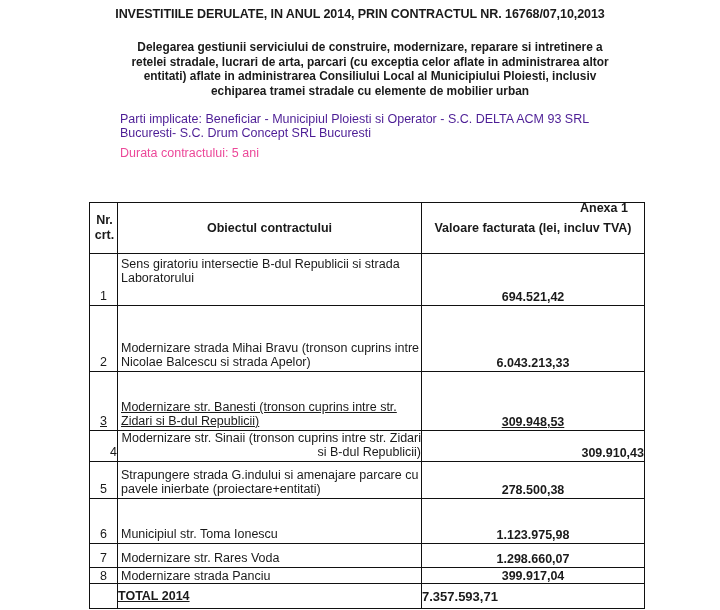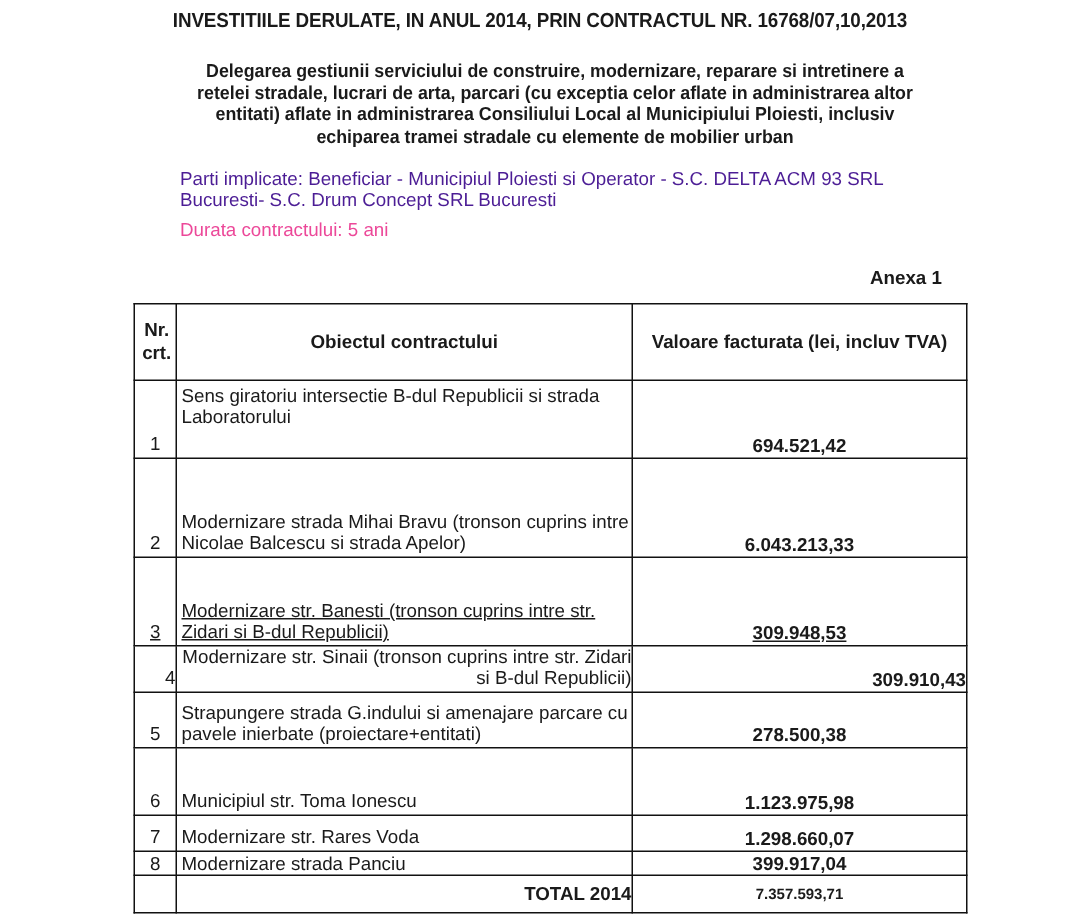--- a/index.html
+++ b/index.html
@@ -18,21 +18,21 @@
     transform: scaleX(0.95); transform-origin: center top;
   }
   .parties {
     position: absolute; left: 120px; top: 112px; width: 520px;
     font-size: 12.5px; line-height: 14px; color: #4c1d95;
   }
   .duration {
     position: absolute; left: 120px; top: 146px; font-size: 12.5px; color: #ec4899;
   }
   .anexa {
-    position: absolute; left: 580px; top: 178px; font-weight: bold; font-size: 12.5px;
+    position: absolute; left: 580px; top: 201px; font-weight: bold; font-size: 12.5px;
   }
   table {
     position: absolute; left: 89px; top: 202px; width: 555px;
     border-collapse: collapse; table-layout: fixed;
   }
   td, th {
     border: 1.6px solid #111; padding: 0; font-size: 12.5px;
     vertical-align: bottom;
   }
   col.c1 { width: 28px; }
@@ -46,22 +46,22 @@
   tr.r1 td { height: 46px; }
   tr.r2 td { height: 63px; }
   tr.r3 td { height: 56px; text-decoration: underline; }
   tr.r4 td { height: 27px; text-align: right; }
   tr.r5 td { height: 34px; }
   tr.r6 td { height: 42px; }
   tr.r7 td { height: 21px; }
   tr.r8 td { height: 15px; }
   tr.r8 td.obj, tr.r8 td.val, tr.r8 td.num { padding-bottom: 0; line-height: 13px; }
   tr.total td { height: 24px; }
-  td.total-label { text-align: right; font-weight: bold; vertical-align: middle; }
-  td.total-val { text-align: center; font-weight: bold; font-size: 10px; vertical-align: middle; }
+  td.total-label { text-align: left; font-weight: bold; vertical-align: middle; text-decoration: underline; }
+  td.total-val { font-weight: bold; font-size: 13px; vertical-align: middle; }
 </style>
 </head>
 <body>
 
 <div class="title">INVESTITIILE DERULATE, IN ANUL 2014, PRIN CONTRACTUL NR. 16768/07,10,2013</div>
 <div class="subtitle">Delegarea gestiunii serviciului de construire, modernizare, reparare si intretinere a retelei stradale, lucrari de arta, parcari (cu exceptia celor aflate in administrarea altor entitati) aflate in administrarea Consiliului Local al Municipiului Ploiesti, inclusiv echiparea tramei stradale cu elemente de mobilier urban</div>
 <div class="parties">Parti implicate: Beneficiar - Municipiul Ploiesti si Operator - S.C. DELTA ACM 93 SRL Bucuresti- S.C. Drum Concept SRL Bucuresti</div>
 <div class="duration">Durata contractului: 5 ani</div>
 <div class="anexa">Anexa 1</div>
 

